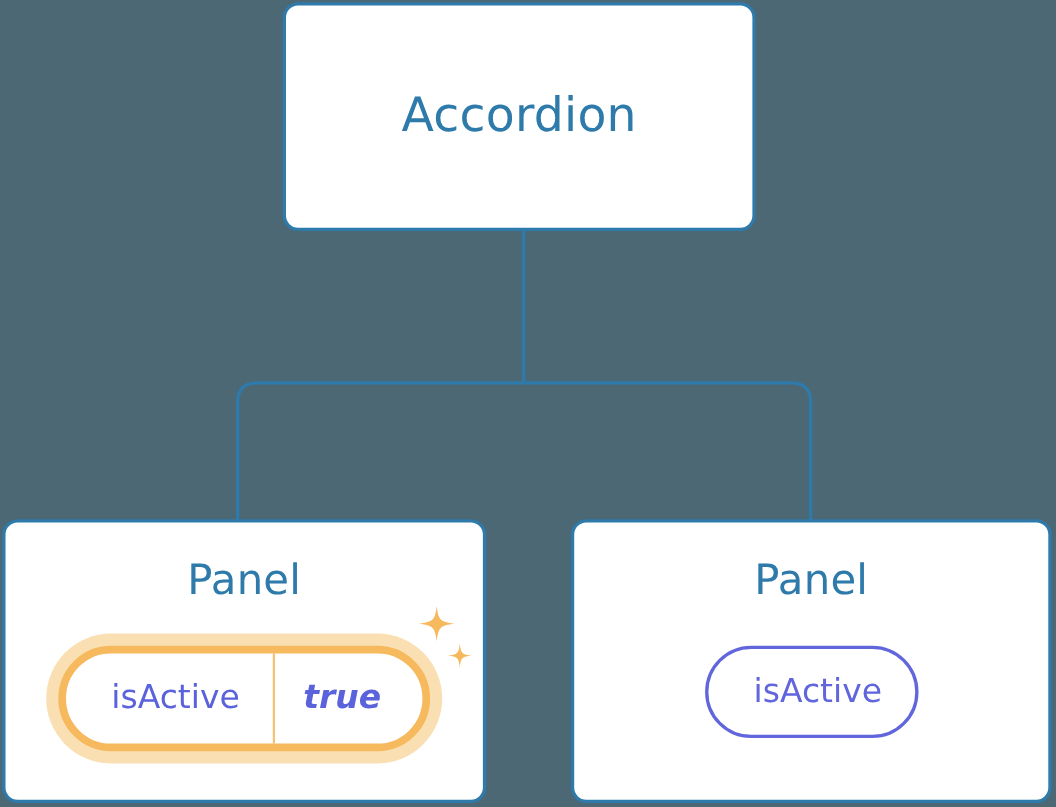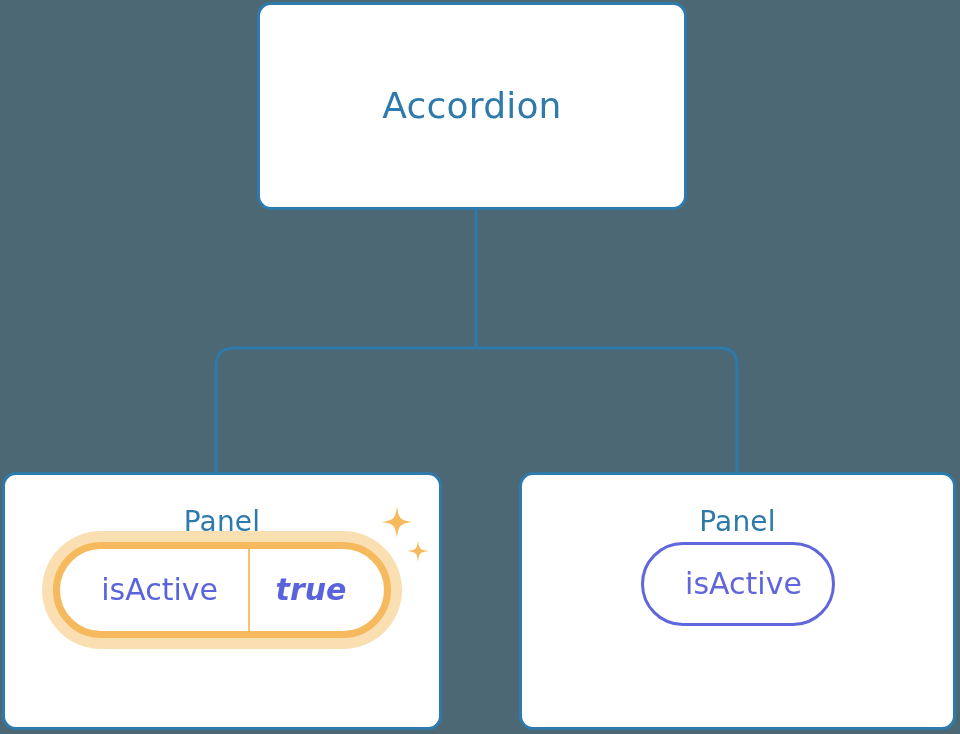--- a/index.html
+++ b/index.html
@@ -47,50 +47,50 @@
   .node-root {
     left: 257px;
     top: 2px;
     width: 430px;
     height: 208px;
     justify-content: center;
   }
 
   .node-title {
     color: #2e7aaa;
-    font-size: 36px;
+    font-size: 43px;
     line-height: 1.1;
     letter-spacing: 0.2px;
     white-space: nowrap;
   }
 
   .node-panel {
     top: 472px;
     height: 258px;
     padding-top: 32px;
   }
 
   .node-panel .node-title {
-    font-size: 28px;
+    font-size: 38px;
   }
 
   .node-panel-left {
     left: 2px;
     width: 440px;
   }
 
   .node-panel-right {
     left: 519px;
     width: 437px;
   }
 
   
   .pill-wrap {
     position: relative;
-    margin-top: 4px;
+    margin-top: 38px;
     display: flex;
     align-items: center;
     justify-content: center;
   }
 
   .pill {
     position: relative;
     display: flex;
     align-items: stretch;
     border: 3px solid #6166dd;

